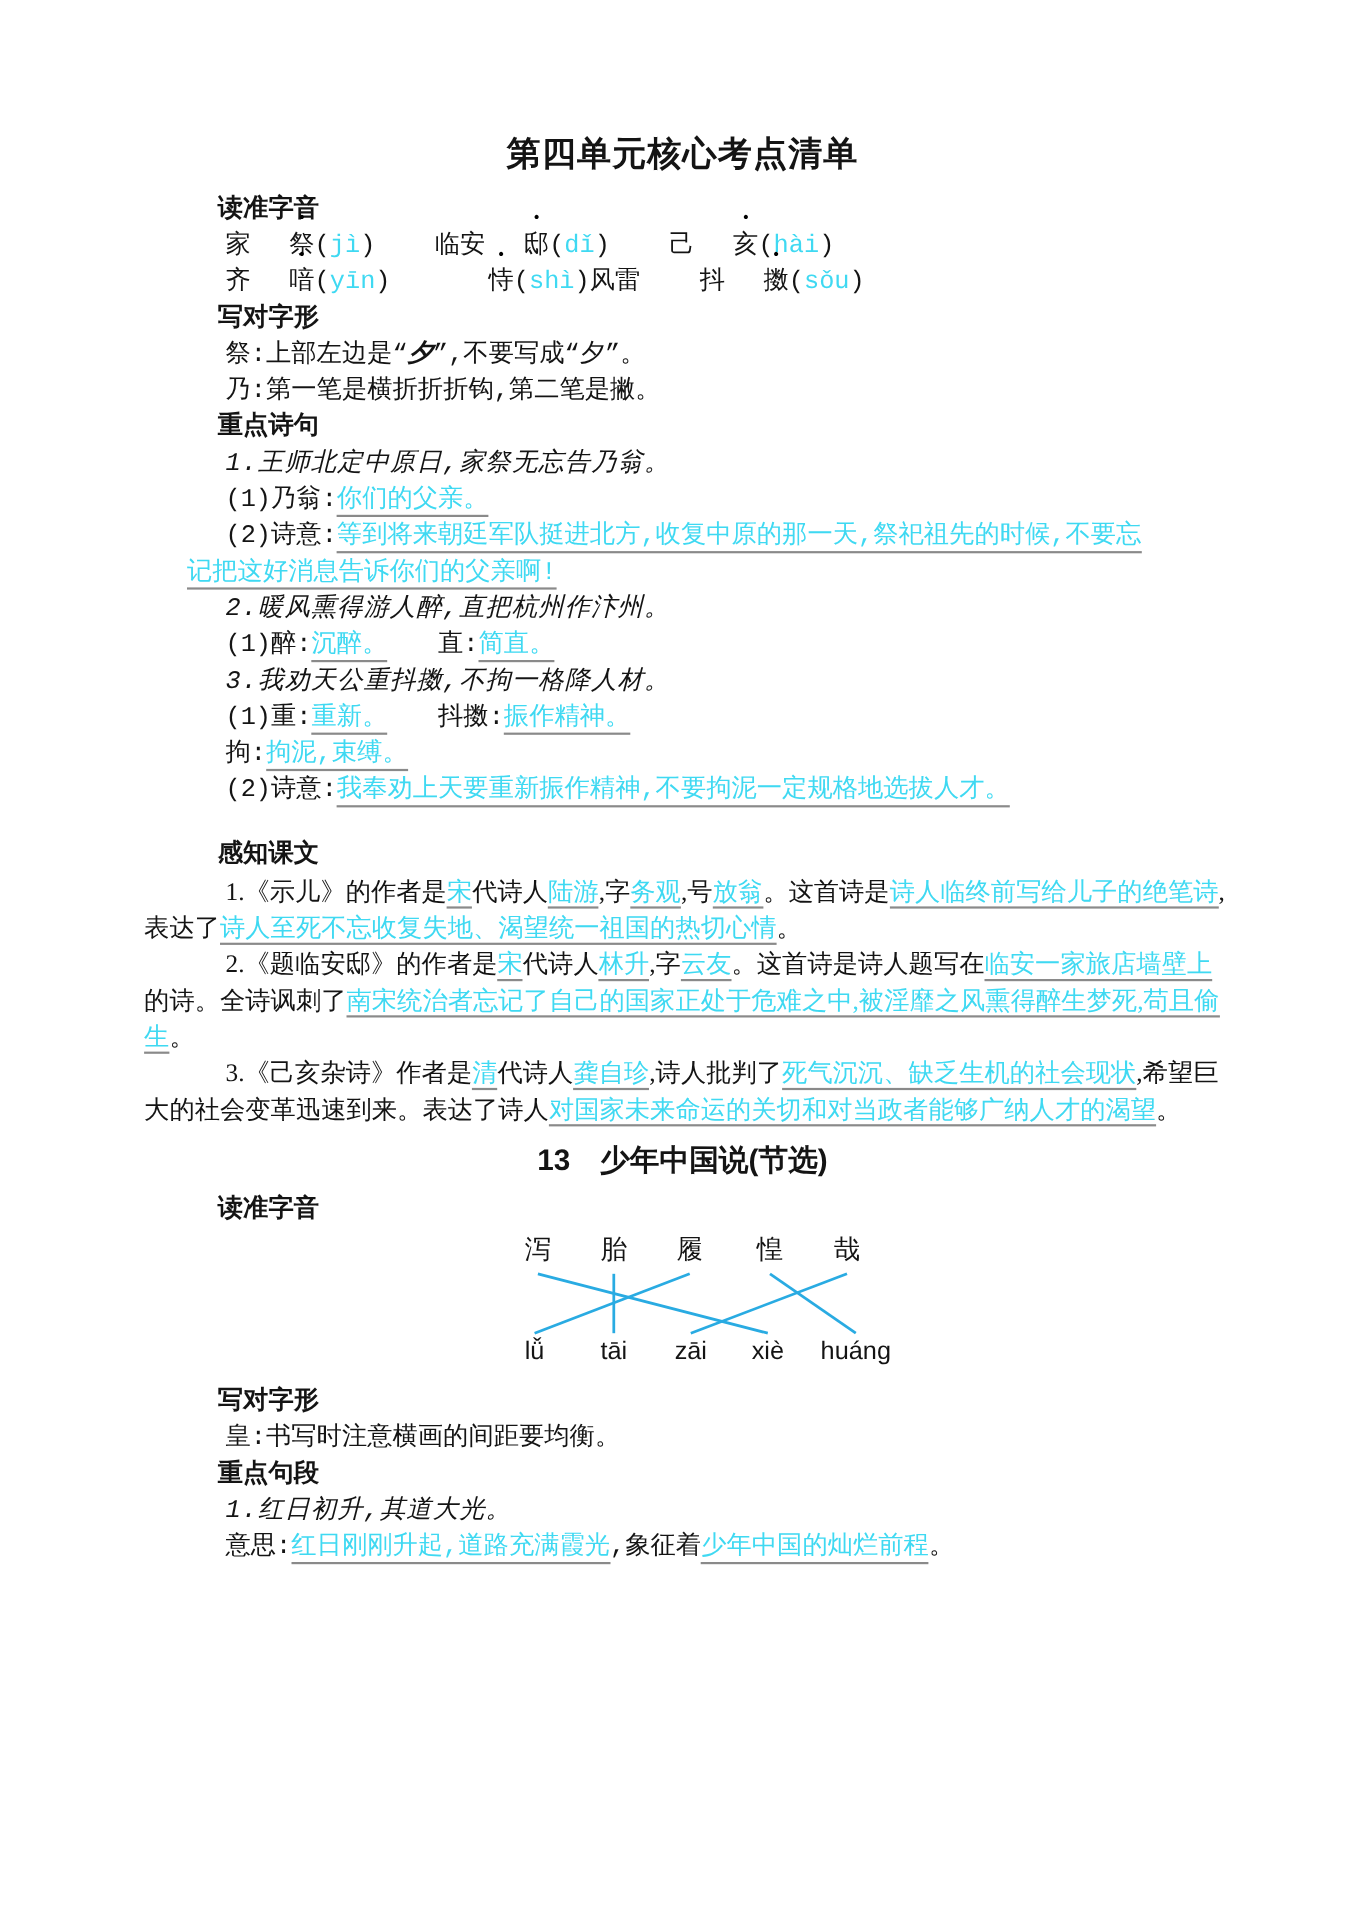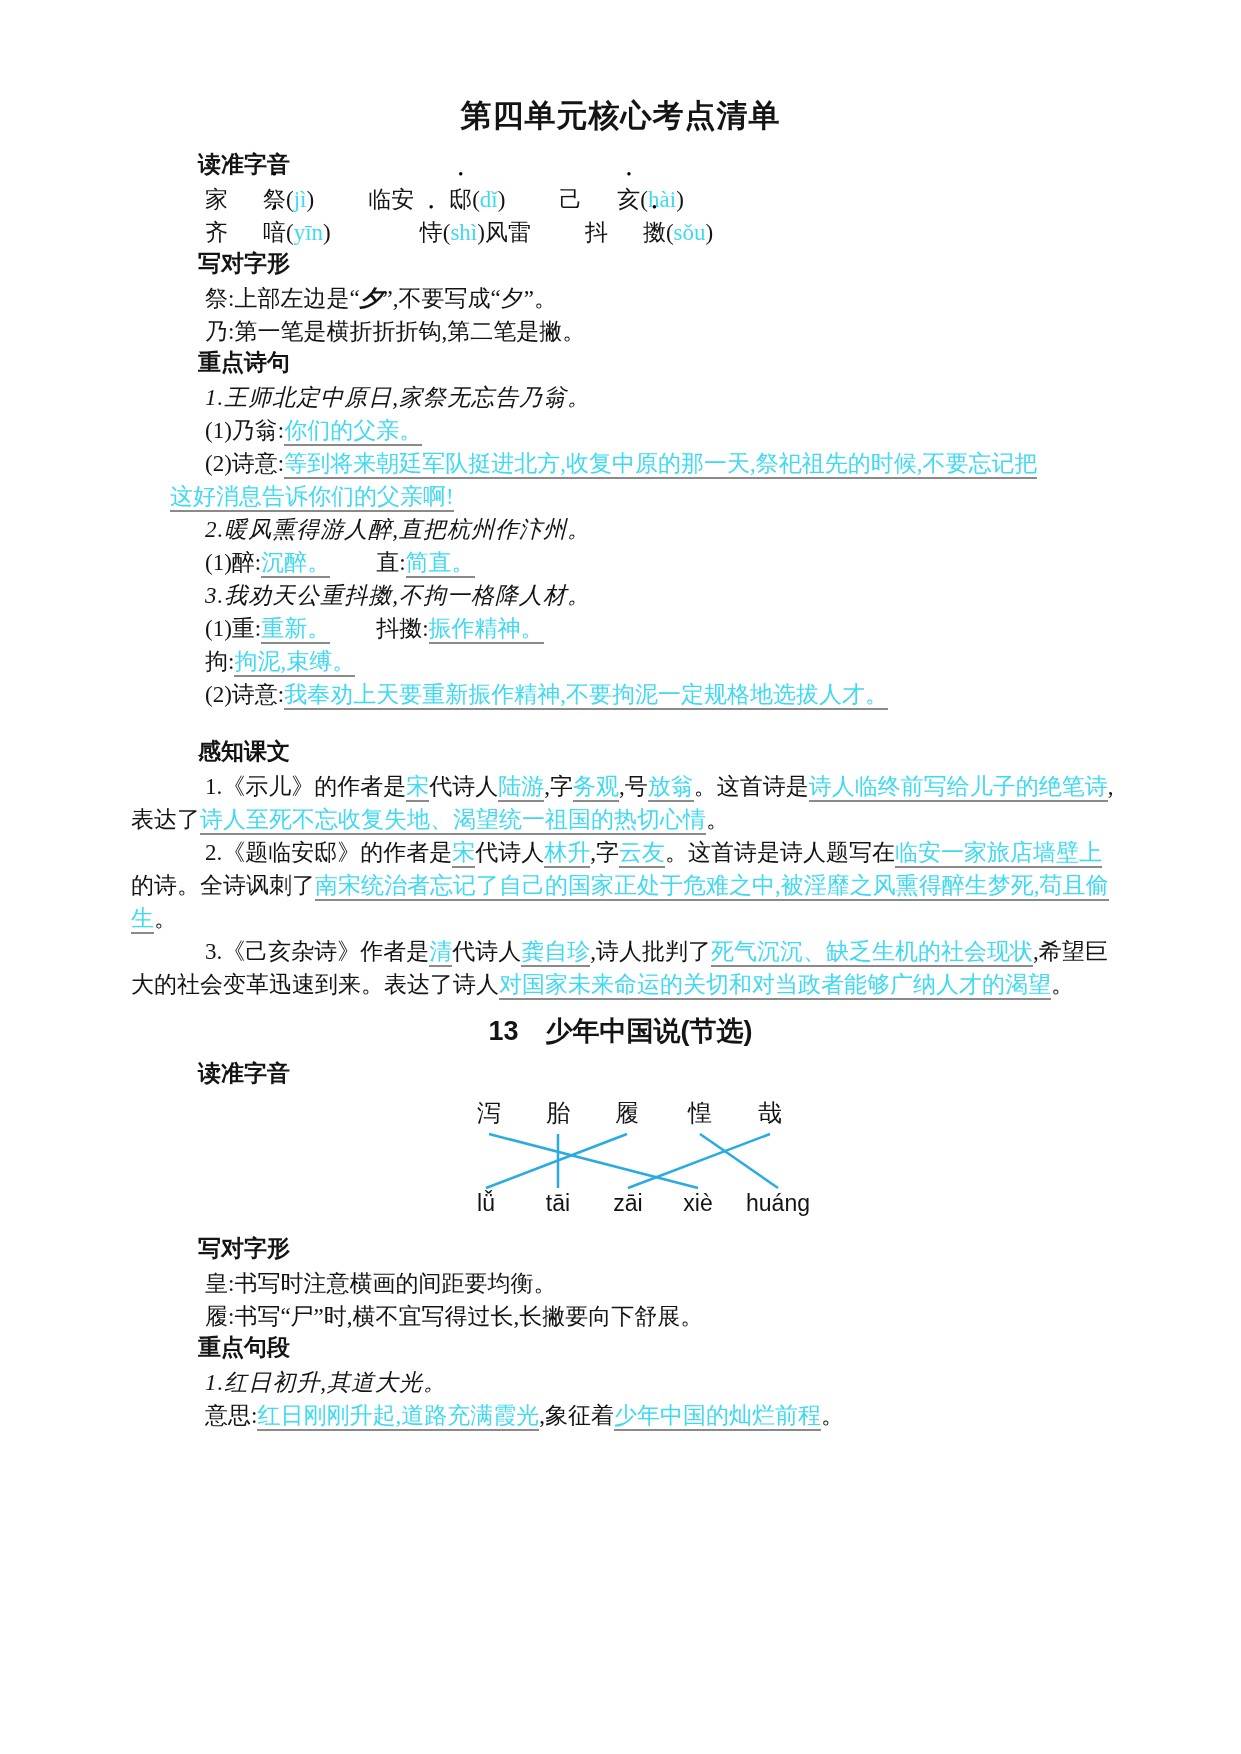--- a/index.html
+++ b/index.html
@@ -1,21 +1,21 @@
 <!DOCTYPE html>
 <html style="--ans: #3fd9f2; --ul: #8a8a8a;"><head>
 <meta charset="utf-8">
 <style>
   html,body{margin:0;padding:0;}
   body{
     width:1241px;height:1754px;background:#ffffff;overflow:hidden;
     font-family:"Liberation Serif","DejaVu Serif",serif;
     color:#141414;
   }
-  .page{position:relative;width:1241px;height:1754px;padding-top:96px;box-sizing:border-box;}
+  .page{position:relative;width:1241px;height:1754px;padding-top:120px;box-sizing:border-box;}
   .title{
     font-family:"Liberation Sans","DejaVu Sans",sans-serif;
     font-weight:bold;font-size:31px;line-height:40px;text-align:center;
     letter-spacing:1px;margin-bottom:14px;
   }
   .h2{
     font-family:"Liberation Sans","DejaVu Sans",sans-serif;
     font-weight:bold;font-size:27px;line-height:36px;text-align:center;
     margin-bottom:16px;
   }
@@ -23,21 +23,21 @@
   .content{font-size:23px;line-height:33px;}
   .content.narrow{margin-left:170px;width:878px;}
   .content.wide{margin-left:131px;width:984px;}
   .h3{
     font-family:Liberation Mono, monospace;
     font-weight:bold;font-size:23px;line-height:33px;
   }
   .narrow .h3{margin-left:28px;}
   .wide .h3{margin-left:67px;}
   .line{margin:0;}
-  .narrow .line{text-indent:35px;}
+  .narrow .line{text-indent:35px;font-family:Liberation Mono, monospace;}
   .wide .line{text-indent:74px;}
   .line.kai{font-style:italic;letter-spacing:1px;}
   .s-plain{color:#141414;}
   .s-ans{color:var(--ans,#3fd9f2);border-bottom:2px solid var(--ul,#8a8a8a);padding-bottom:1px;}
   .s-py{color:var(--ans,#3fd9f2);}
   .s-bk{font-weight:bold;font-style:italic;}
   .s-gap{display:inline-block;width:54px;}
   .s-gap2{display:inline-block;width:46px;}
   .s-dot{position:relative;display:inline-block;}
   .s-dot::before{
@@ -102,18 +102,17 @@
         <span class="match-top" style="left: 530px;">惶</span>
         <span class="match-top" style="left: 600px;">哉</span>
         <span class="match-bot" style="left: 316px;">lǚ</span>
         <span class="match-bot" style="left: 388px;">tāi</span>
         <span class="match-bot" style="left: 458px;">zāi</span>
         <span class="match-bot" style="left: 528px;">xiè</span>
         <span class="match-bot" style="left: 608px;">huáng</span>
       </div>
       <div class="h3" style="margin-top: 8px;">写对字形</div>
       <div class="line"><span class="s-plain">皇:书写时注意横画的间距要均衡。</span></div>
-      <div class="line"><span class="s-plain">履:书写“尸”时,横不宜写得过长,长撇要向下舒展。</span></div>
       <div class="h3">重点句段</div>
       <div class="line kai">1.红日初升,其道大光。</div>
       <div class="line"><span class="s-plain">意思:</span><span class="s-ans">红日刚刚升起,道路充满霞光</span><span class="s-plain">,象征着</span><span class="s-ans">少年中国的灿烂前程</span><span class="s-plain">。</span></div>
     </div>
 </div>
 
 </body></html>

